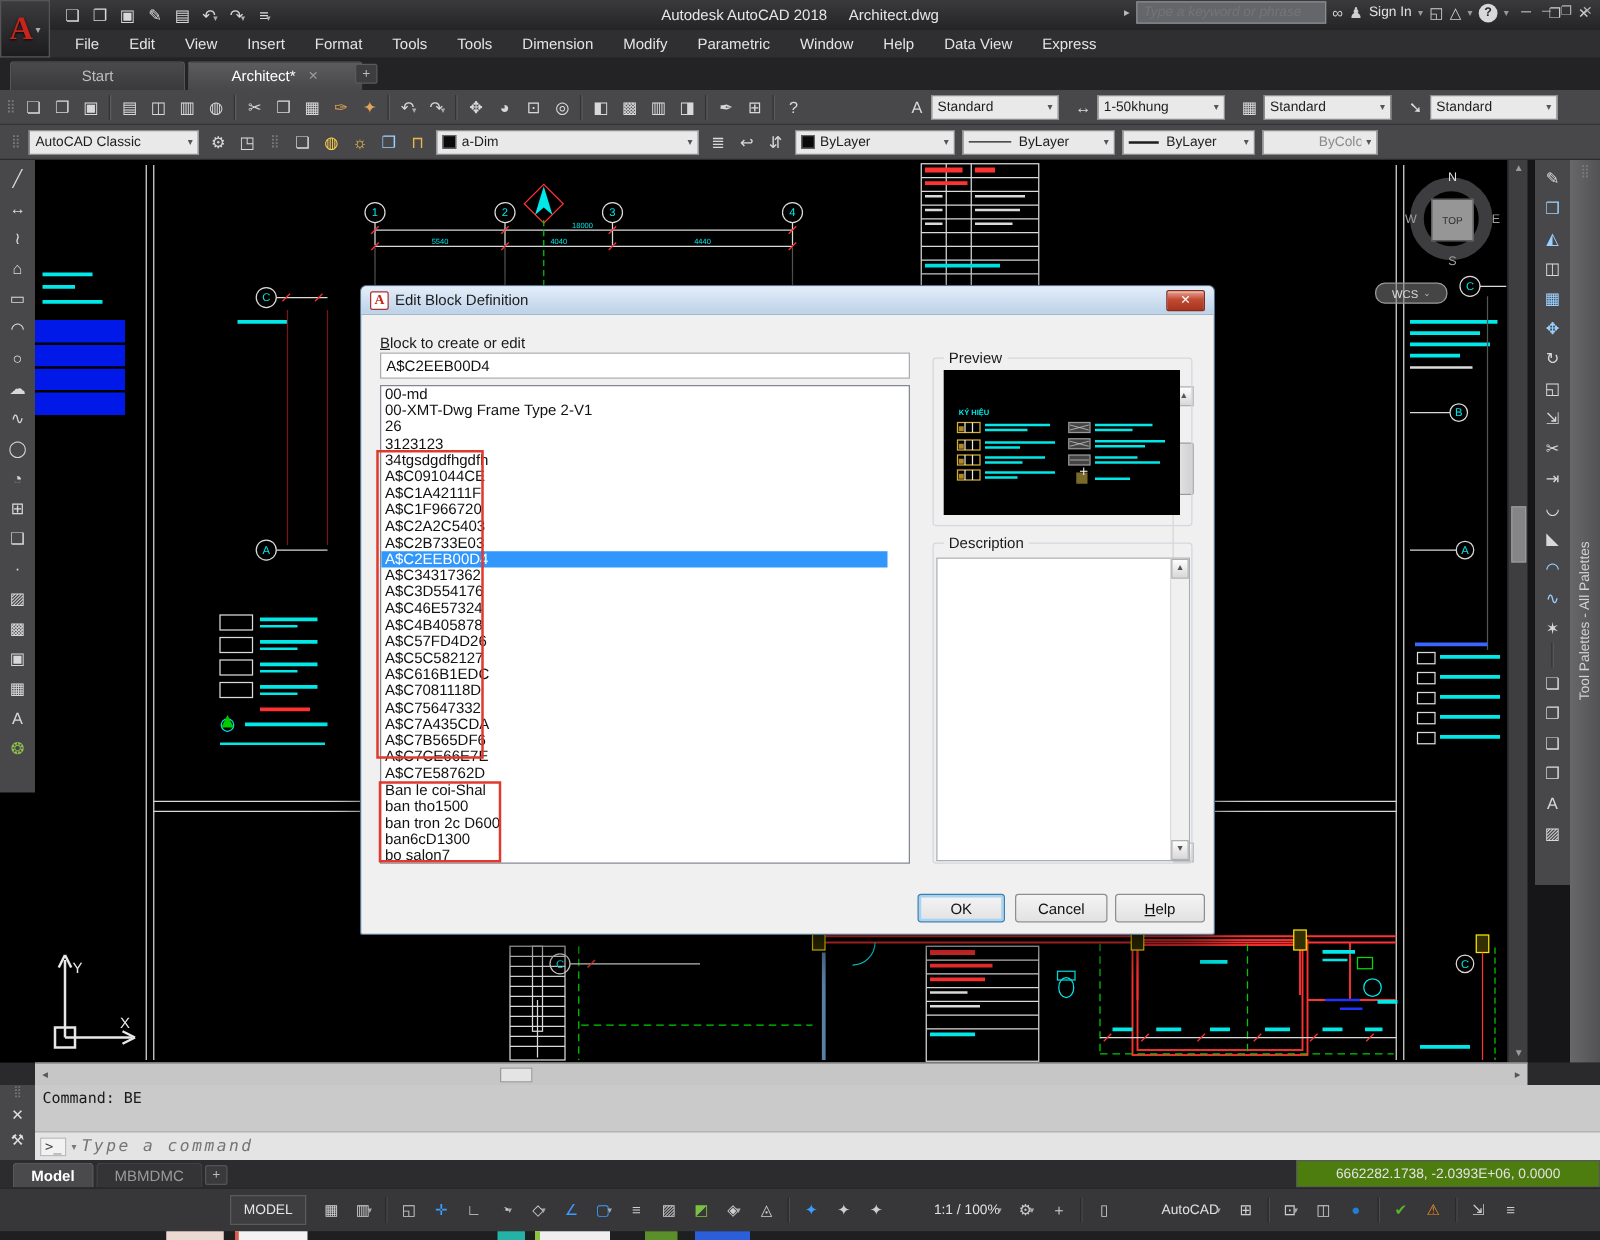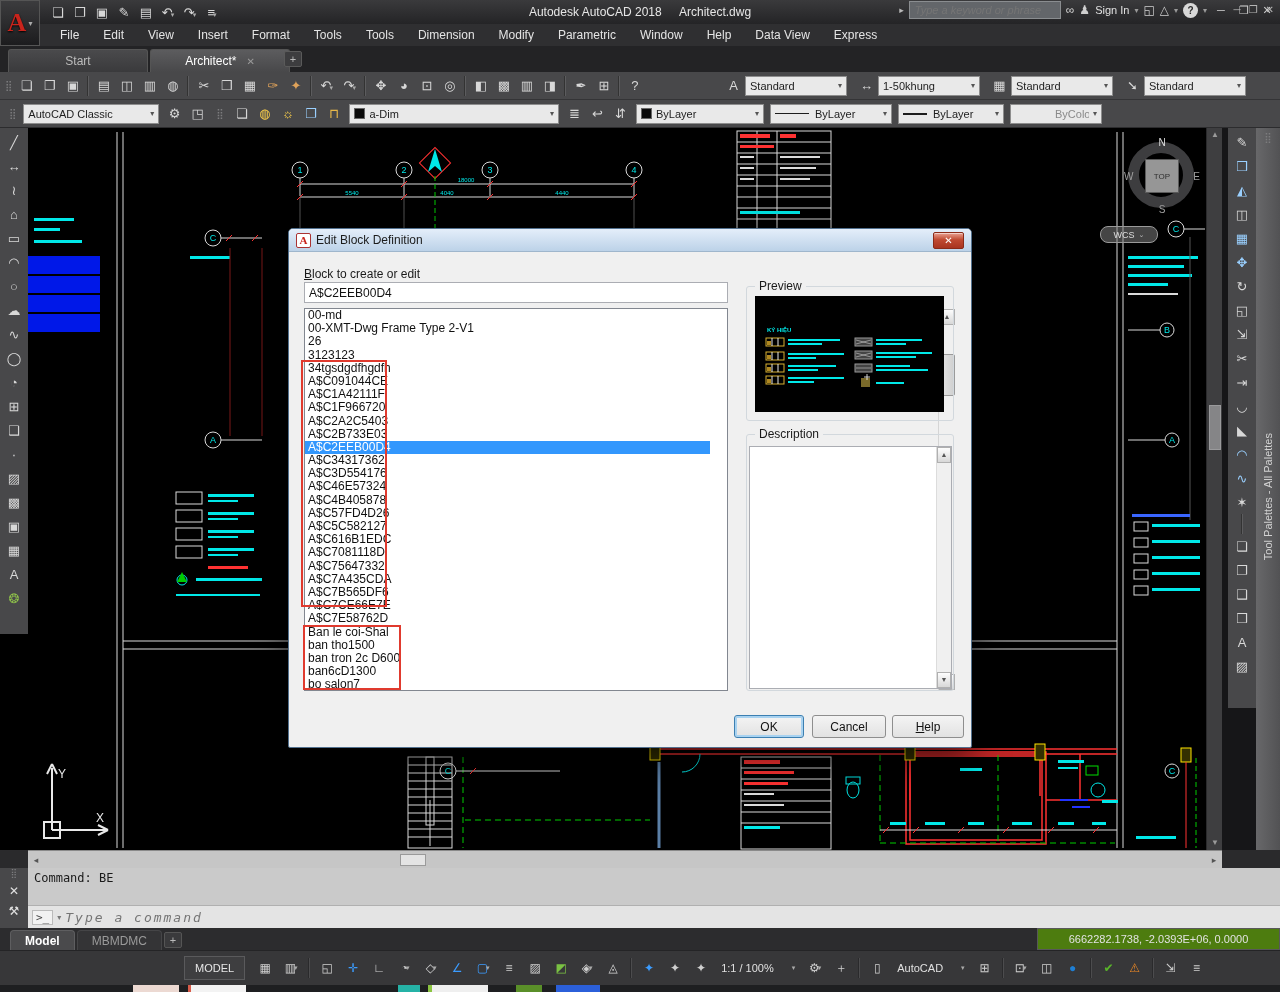--- a/index.html
+++ b/index.html
@@ -139,21 +139,21 @@
   #coords { position:absolute; right:0; top:0; width:243px; height:22px; background:#4d7c0f;
     border:1px solid #58585a; color:#e2e2e2; font-size:11px; display:flex; align-items:center; justify-content:center; }
 
   
   #statusbar { position:absolute; left:0; top:950px; width:1280px; height:35px; background:#373739;
     border-top:1px solid #242426; display:flex; align-items:center; padding-left:184px; gap:2px; }
   #model-btn { height:24px; padding:0 10px; background:#3e3e40; border:1px solid #5a5a5c; color:#e6e6e6;
     font-size:11px; margin-right:6px; }
   .sb-btn { min-width:24px; height:24px; background:none; border:none; color:#cfcfcf; font-size:12px;
     display:inline-flex; align-items:center; justify-content:center; cursor:default; flex:none; }
-  .sb-text { height:24px; display:inline-flex; align-items:center; color:#e0e0e0; font-size:11px; padding:0 6px; gap:20px; }
+  .sb-text { height:24px; display:inline-flex; align-items:center; color:#e0e0e0; font-size:11px; padding:0 6px; gap:0;margin-left:26px; }
   #statusbar .tb-sep { border-left-color:#2a2a2c; border-right-color:#4c4c4e; }
 
   
   #taskbar { position:absolute; left:0; top:985px; width:1280px; height:7px; background:#1e1f21; }
   #taskbar div { position:absolute; top:0; height:7px; }
 
   
   #dialog { position:absolute; left:288px; top:228px; width:684px; height:520px; background:#f0f0f0;
     border:1px solid #52718f; border-radius:5px 5px 2px 2px; box-shadow:0 10px 34px rgba(0,0,0,.65); z-index:10; }
   #dlg-title { position:relative; height:23px; background:linear-gradient(#e4eefa,#bcd2e8);

